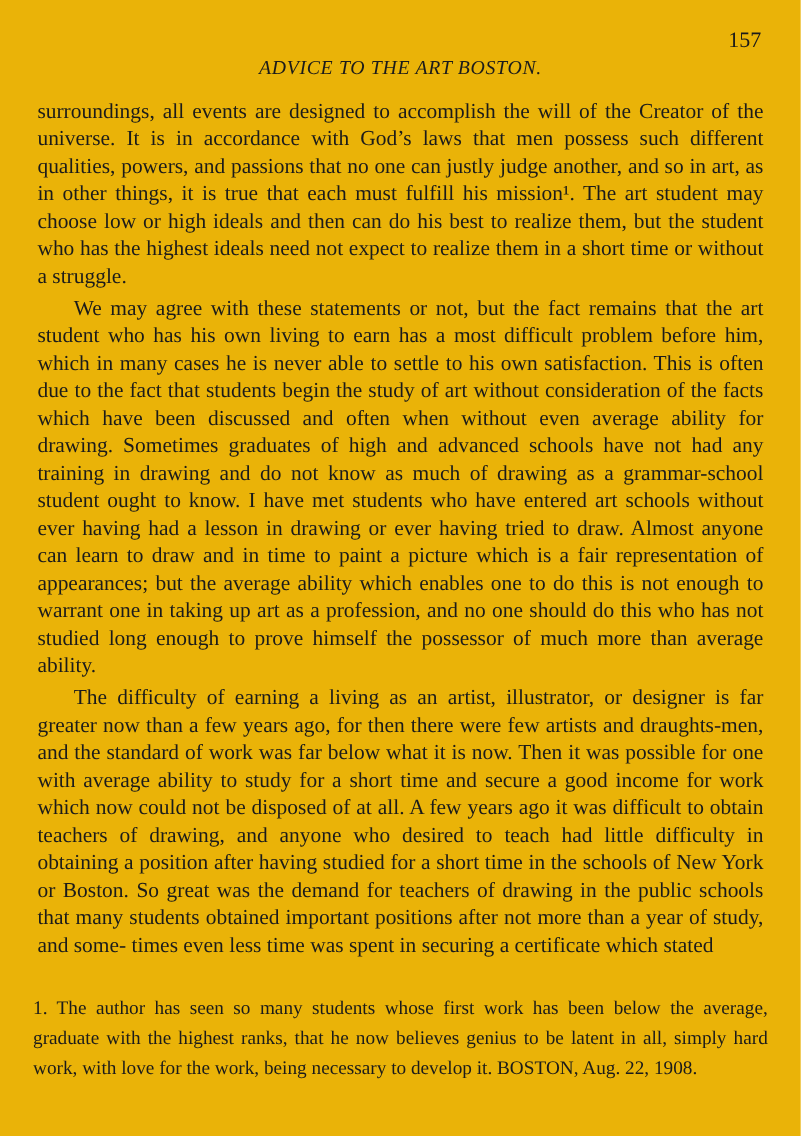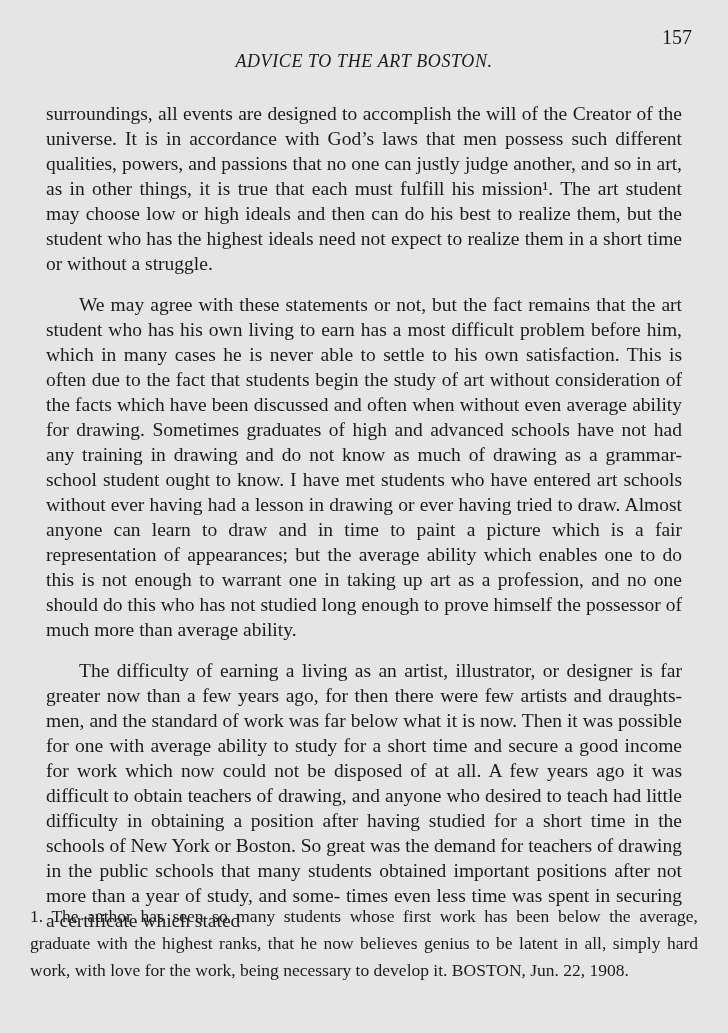--- a/index.html
+++ b/index.html
@@ -4,21 +4,21 @@
 <style>
   html, body {
     margin: 0;
     padding: 0;
     background: #ffffff;
   }
   .page {
     position: relative;
     width: 728px;
     height: 1033px;
-    background: #e5e5e5;
+    background: #eab308;
     color: #1b1b1b;
     font-family: "Liberation Serif", "DejaVu Serif", serif;
     overflow: hidden;
   }
   .page-number {
     position: absolute;
     top: 26px;
     right: 36px;
     font-size: 20px;
     line-height: 1.1;
@@ -36,21 +36,21 @@
   .body-text {
     position: absolute;
     top: 85px;
     left: 30px;
     width: 668px;
     font-size: 19.5px;
     line-height: 25px;
     text-align: justify;
   }
   .body-text p {
-    margin: 16px;
+    margin: 4px;
     padding: 0;
     text-indent: 33px;
   }
   .body-text p.no-indent {
     text-indent: 0;
   }
   .footnote {
     position: absolute;
     top: 903px;
     left: 30px;
@@ -68,15 +68,15 @@
   <div class="page-number">157</div>
 
   <div class="running-heading">ADVICE TO THE ART BOSTON.</div>
 
   <div class="body-text">
     <p class="no-indent">surroundings, all events are designed to accomplish the will of the Creator of the universe. It is in accordance with God’s laws that men possess such different qualities, powers, and passions that no one can justly judge another, and so in art, as in other things, it is true that each must fulfill his mission¹. The art student may choose low or high ideals and then can do his best to realize them, but the student who has the highest ideals need not expect to realize them in a short time or without a struggle.</p>
     <p>We may agree with these statements or not, but the fact remains that the art student who has his own living to earn has a most difficult problem before him, which in many cases he is never able to settle to his own satisfaction. This is often due to the fact that students begin the study of art without consideration of the facts which have been discussed and often when without even average ability for drawing. Sometimes graduates of high and advanced schools have not had any training in drawing and do not know as much of drawing as a grammar-school student ought to know. I have met students who have entered art schools without ever having had a lesson in drawing or ever having tried to draw. Almost anyone can learn to draw and in time to paint a picture which is a fair representation of appearances; but the average ability which enables one to do this is not enough to warrant one in taking up art as a profession, and no one should do this who has not studied long enough to prove himself the possessor of much more than average ability.</p>
     <p>The difficulty of earning a living as an artist, illustrator, or designer is far greater now than a few years ago, for then there were few artists and draughts-men, and the standard of work was far below what it is now. Then it was possible for one with average ability to study for a short time and secure a good income for work which now could not be disposed of at all. A few years ago it was difficult to obtain teachers of drawing, and anyone who desired to teach had little difficulty in obtaining a position after having studied for a short time in the schools of New York or Boston. So great was the demand for teachers of drawing in the public schools that many students obtained important positions after not more than a year of study, and some- times even less time was spent in securing a certificate which stated</p>
   </div>
 
-  <div class="footnote">1. The author has seen so many students whose first work has been below the average, graduate with the highest ranks, that he now believes genius to be latent in all, simply hard work, with love for the work, being necessary to develop it. BOSTON, Jun. 22, 1908.</div>
+  <div class="footnote">1. The author has seen so many students whose first work has been below the average, graduate with the highest ranks, that he now believes genius to be latent in all, simply hard work, with love for the work, being necessary to develop it. BOSTON, Aug. 22, 1908.</div>
 
 </div>
 
 </body></html>

